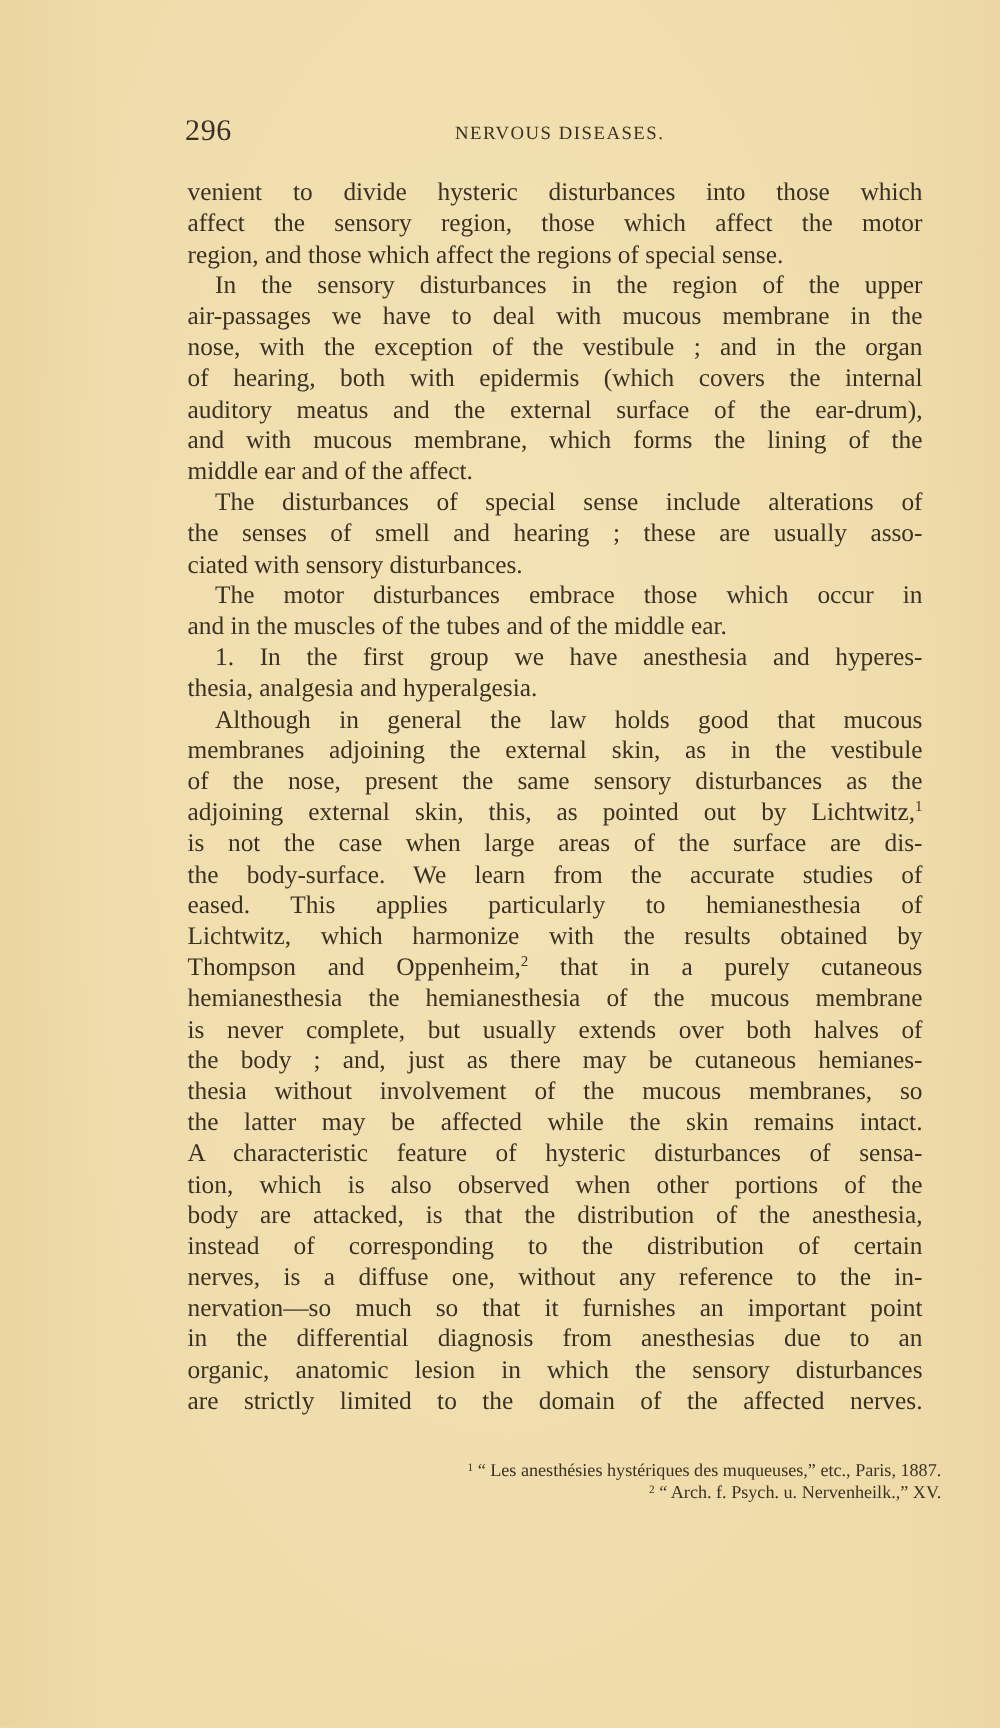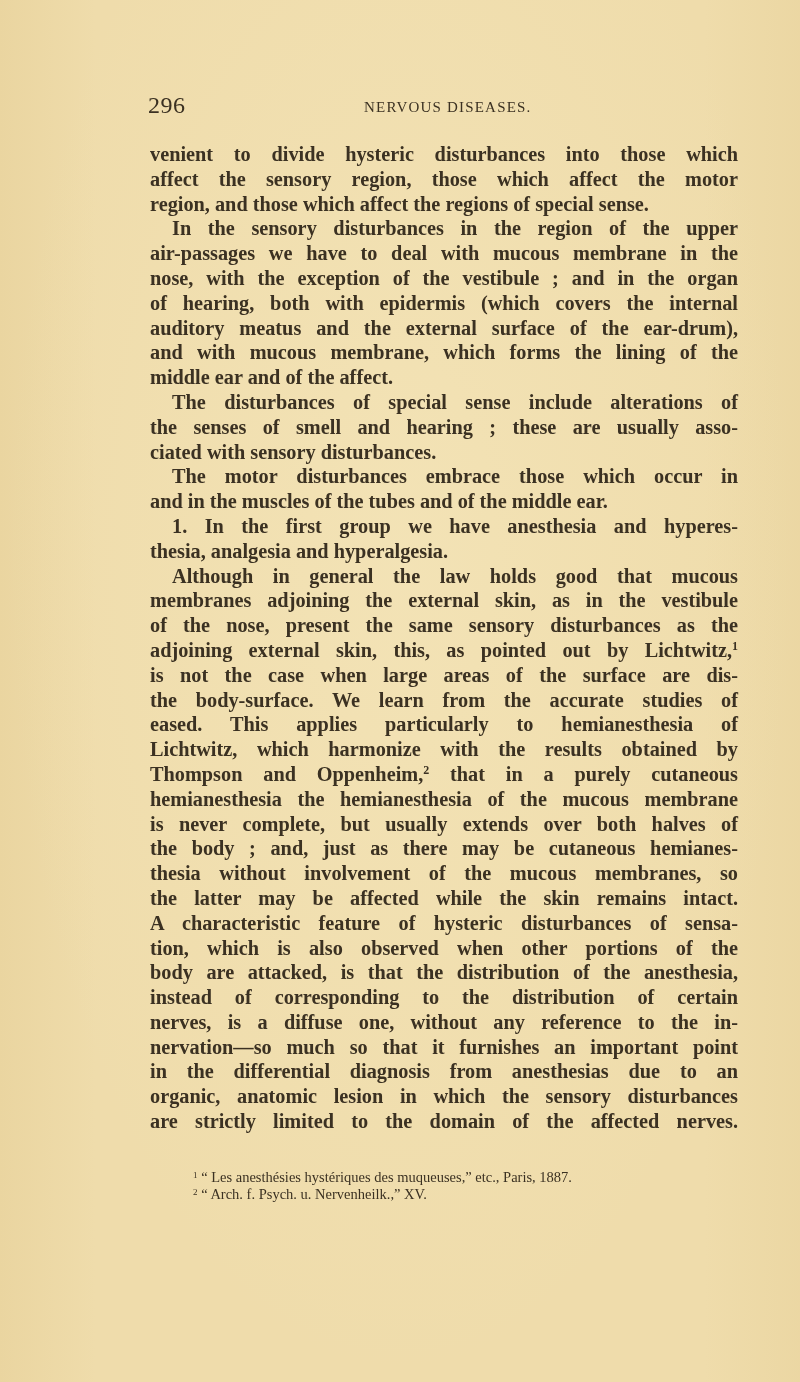--- a/index.html
+++ b/index.html
@@ -39,21 +39,20 @@
       left: 216px; top: 7px;
       font-size: 15px;
       letter-spacing: 1.2px;
       font-family: "Liberation Serif", "DejaVu Serif", serif;
     }
     .body-text {
       position: absolute;
       left: 150px;
       top: 142px;
       width: 588px;
-      font-weight: bold;
     }
     .line {
       display: block;
       height: 24.8px;
       line-height: 24.8px;
       font-size: 20.3px;
       text-align: justify;
       text-align-last: justify;
       white-space: nowrap;
       overflow: visible;
@@ -73,20 +72,21 @@
       position: absolute;
       left: 193px;
       top: 1169px;
       width: 560px;
     }
     .footnote {
       display: block;
       font-size: 14.5px;
       line-height: 17px;
       white-space: nowrap;
+      text-align: right;
     }
     .footnote sup {
       font-size: 9px;
       vertical-align: 4px;
       line-height: 0;
     }
   </style>
 </head>
 <body>
 

